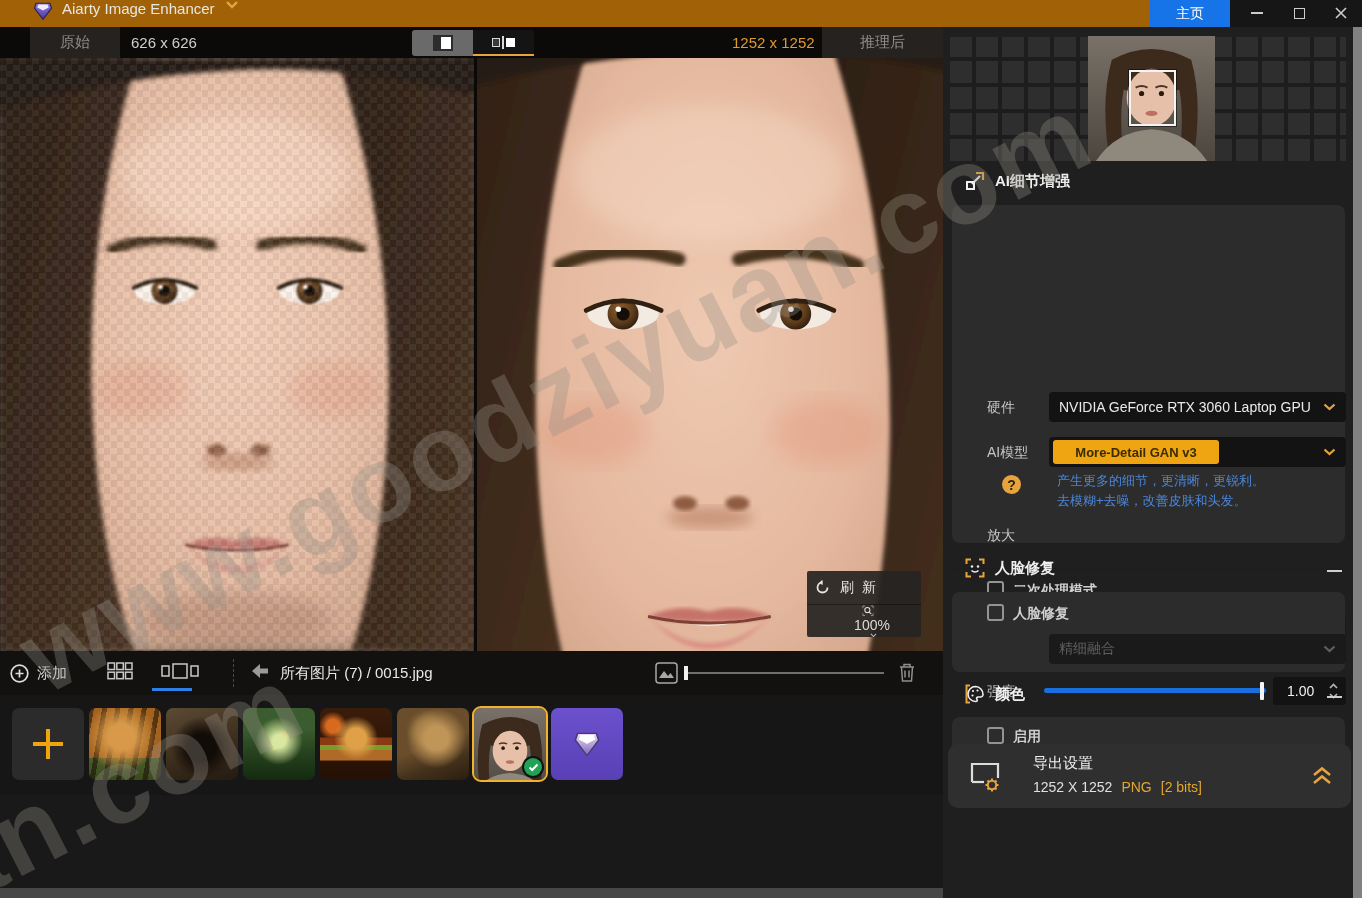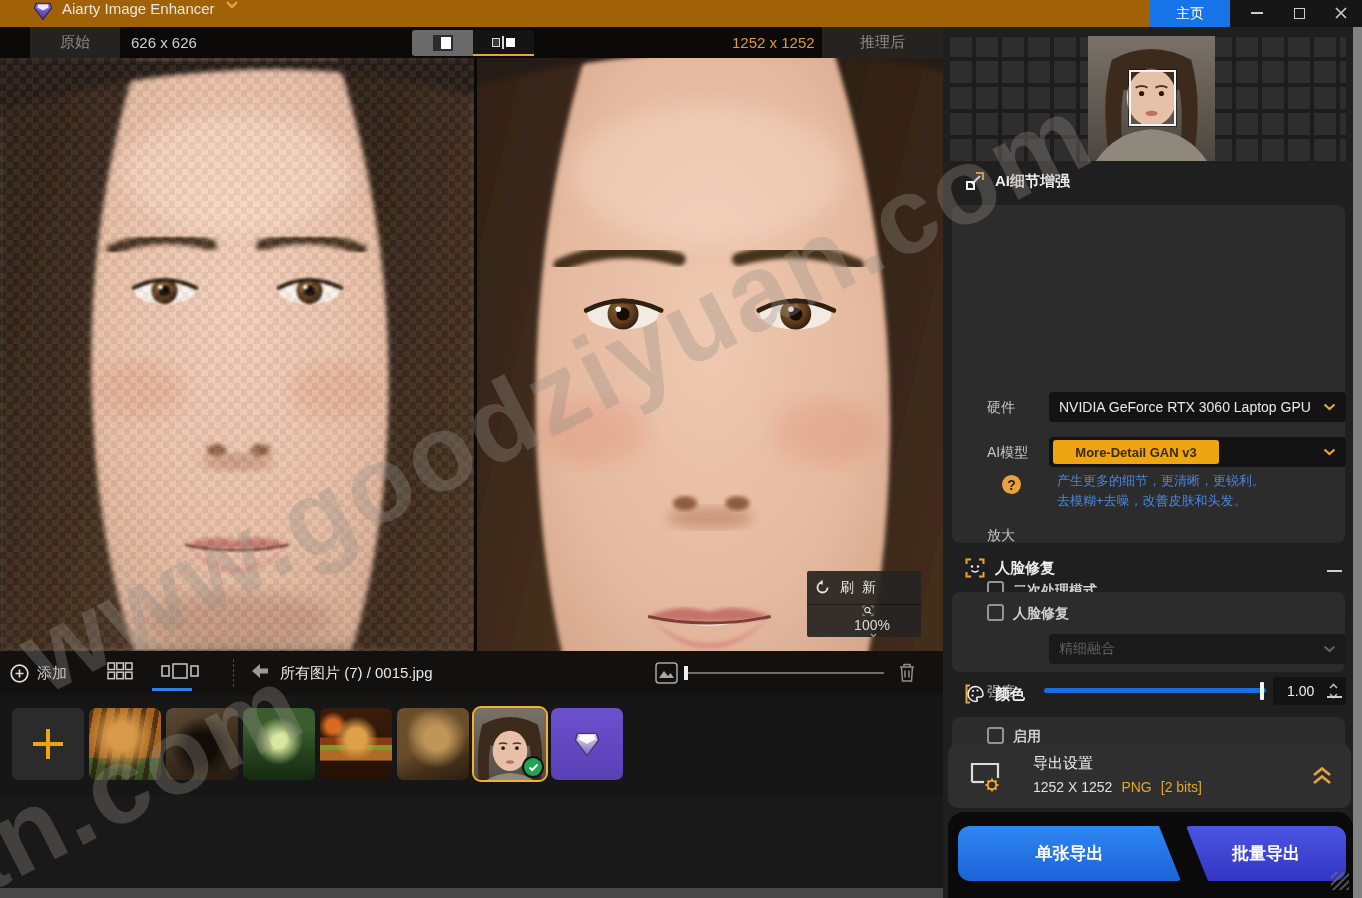--- a/index.html
+++ b/index.html
@@ -518,25 +518,20 @@
         <span class="exp-size">1252 X 1252</span>
         <span class="exp-fmt">PNG</span>
         <span class="exp-fmt">[2 bits]</span>
       </div>
       <svg width="22" height="20" viewBox="0 0 22 20" style="position:absolute; right:18px; top:22px">
         <polyline points="3,9 11,2.5 19,9" fill="none" stroke="#e8a33d" stroke-width="2.6"></polyline>
         <polyline points="3,17 11,10.5 19,17" fill="none" stroke="#e8a33d" stroke-width="2.6"></polyline>
       </svg>
     </div>
 
-    <div class="exp-container">
-      <div class="btn-export btn-single">单张导出</div>
-      <div class="btn-export btn-batch">批量导出</div>
-      <div class="grip"></div>
-    </div>
   </div>
 
   <div class="abs vscroll"></div>
 
   <div class="watermark" style="left:28px; top:600px">www.goodziyuan.com</div>
   <div class="watermark" style="left:-760px; top:1170px">www.goodziyuan.com</div>
 
 </div>
 
 </body></html>

